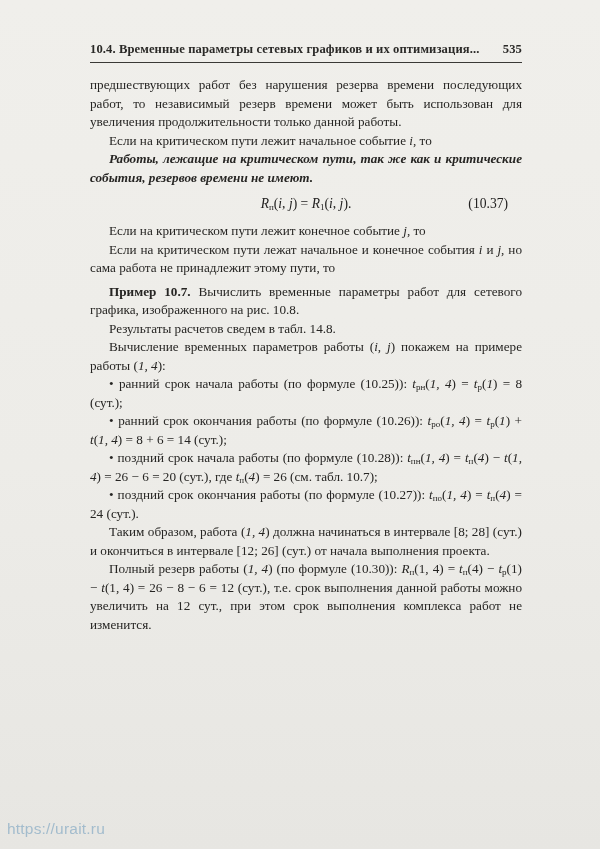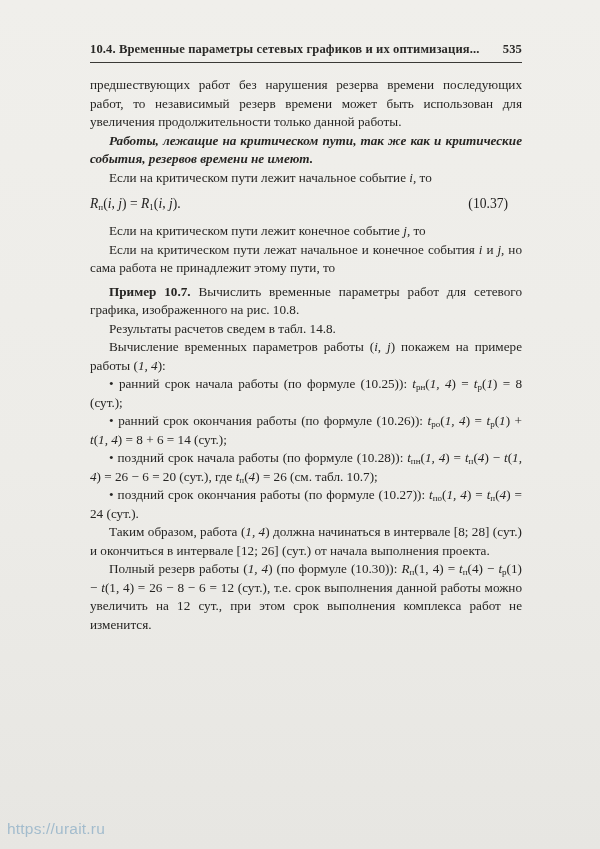--- a/index.html
+++ b/index.html
@@ -40,20 +40,21 @@
   .body-text p {
     font-size: 13.2px;
     line-height: 18.5px;
     text-align: justify;
     color: #262523;
   }
   .indent { text-indent: 19px; }
   .bold-italic { font-weight: bold; font-style: italic; }
   .formula-row {
     position: relative;
+    text-align: center;
     font-size: 13.6px;
     line-height: 18px;
     padding: 8px 0 9px 0;
   }
   .formula-row .fnum {
     position: absolute;
     right: 14px;
     top: 8px;
     font-style: normal;
   }
@@ -83,23 +84,23 @@
     <div class="running-head">
       <span class="rh-title">10.4. Временные параметры сетевых графиков и их оптимизация...</span>
       <span class="rh-page">535</span>
     </div>
     <hr class="head-rule">
 
     <div class="body-text">
 
       <p>предшествующих работ без нарушения резерва времени последующих работ, то независимый резерв времени может быть использован для увеличения продолжительности только данной работы.</p>
 
+      <p class="indent">Если на критическом пути лежит начальное событие <i>i</i>, то</p>
+
       <p class="indent bold-italic">Работы, лежащие на критическом пути, так же как и критические события, резервов времени не имеют.</p>
-
-      <p class="indent">Если на критическом пути лежит начальное событие <i>i</i>, то</p>
 
       <div class="formula-row">
         <span class="formula"><i>R</i><sub>п</sub>(<i>i</i>, <i>j</i>) = <i>R</i><sub>1</sub>(<i>i</i>, <i>j</i>).</span>
         <span class="fnum">(10.37)</span>
       </div>
 
       <p class="indent">Если на критическом пути лежит конечное событие <i>j</i>, то</p>
 
 
       <p class="indent">Если на критическом пути лежат начальное и конечное события <i>i</i> и <i>j</i>, но сама работа не принадлежит этому пути, то</p>

